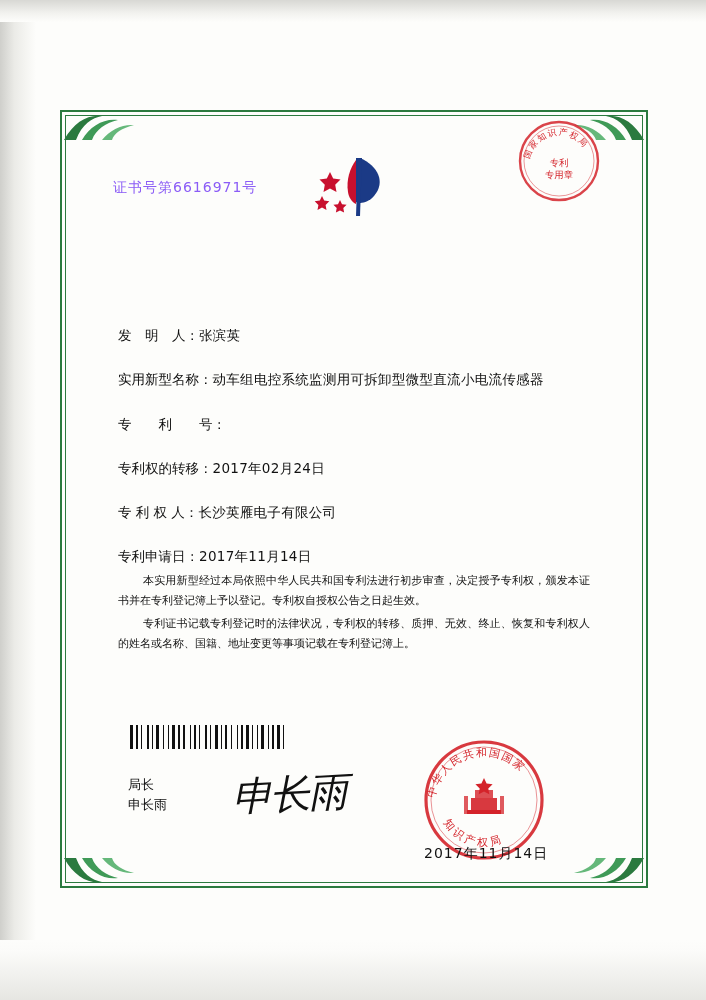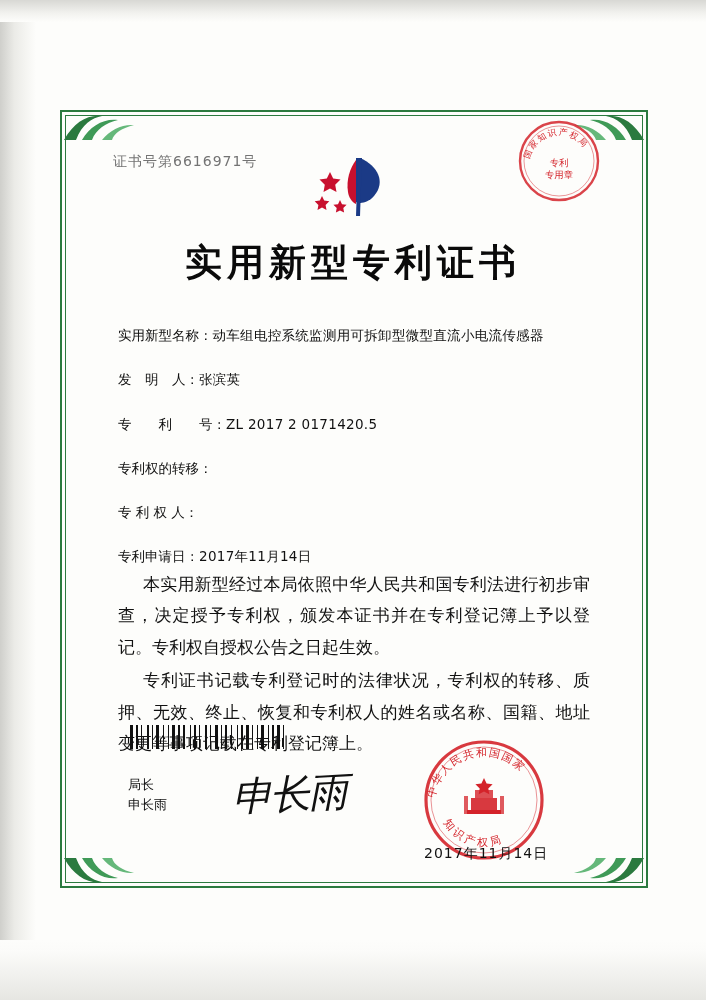--- a/index.html
+++ b/index.html
@@ -67,24 +67,24 @@
   }
   .corner svg { display:block; }
   .corner-tl { left: 62px; top: 112px; }
   .corner-tr { left: 572px; top: 112px; transform: scaleX(-1); }
   .corner-bl { left: 62px; top: 856px; transform: scaleY(-1); }
   .corner-br { left: 572px; top: 856px; transform: scale(-1,-1); }
 
   
   .cert-no {
     position: absolute;
-    left: 113px; top: 153px;
+    left: 113px; top: 179px;
     font-size: 14px;
     letter-spacing: 1px;
-    color: #737373;
+    color: #8b5cf6;
     font-family: "DejaVu Sans", sans-serif;
   }
 
   
   .logo {
     position: absolute;
     left: 300px; top: 152px;
     width: 110px; height: 70px;
   }
 
@@ -129,24 +129,24 @@
   .field-value {
     flex: 1 1 auto;
     letter-spacing: 0.3px;
   }
 
   
   .body-text {
     position: absolute;
     left: 118px; top: 570px;
     width: 472px;
-    font-size: 17px;
+    font-size: 11px;
     line-height: 1.85;
     color: #111;
-    font-family: Liberation Mono, monospace;
+    font-family: Liberation Sans, sans-serif;
     text-align: justify;
   }
   .body-text p {
     margin: 0 0 2px 0;
     text-indent: 25px;
   }
 
   
   .barcode {
     position: absolute;
@@ -267,40 +267,40 @@
       <circle cx="43" cy="43" r="35" fill="none" stroke="#d4232a" stroke-width="0.8" opacity="0.6"></circle>
       <path id="sealTopArc" d="M 13 47 A 30 30 0 0 1 73 47" fill="none"></path>
       <text font-size="8.6" fill="#d4232a" font-family="DejaVu Sans, sans-serif" letter-spacing="1.6">
         <textPath href="#sealTopArc" startOffset="6%">国家知识产权局</textPath>
       </text>
       <text x="43" y="48" font-size="9.4" fill="#d4232a" font-family="DejaVu Sans, sans-serif" text-anchor="middle">专利</text>
       <text x="43" y="60" font-size="9.4" fill="#d4232a" font-family="DejaVu Sans, sans-serif" text-anchor="middle">专用章</text>
     </svg>
   </div>
 
-  <div class="cert-title">实用新型专利证书</div>
 
   <div class="fields">
+    <div class="field-row">
+      <span class="field-label">发　明　人：</span>
+      <span class="field-value">张滨英</span>
+    </div>
     <div class="field-row">
       <span class="field-label">实用新型名称：</span>
       <span class="field-value">动车组电控系统监测用可拆卸型微型直流小电流传感器</span>
     </div>
     <div class="field-row">
-      <span class="field-label">发　明　人：</span>
-      <span class="field-value">张滨英</span>
-    </div>
-    <div class="field-row">
       <span class="field-label">专　　利　　号：</span>
-      <span class="field-value">ZL 2017 2 0171420.5</span>
     </div>
     <div class="field-row">
       <span class="field-label">专利权的转移：</span>
+      <span class="field-value">2017年02月24日</span>
     </div>
     <div class="field-row">
       <span class="field-label">专 利 权 人：</span>
+      <span class="field-value">长沙英雁电子有限公司</span>
     </div>
     <div class="field-row">
       <span class="field-label">专利申请日：</span>
       <span class="field-value">2017年11月14日</span>
     </div>
   </div>
 
   <div class="body-text">
     <p>本实用新型经过本局依照中华人民共和国专利法进行初步审查，决定授予专利权，颁发本证书并在专利登记簿上予以登记。专利权自授权公告之日起生效。</p>
     <p>专利证书记载专利登记时的法律状况，专利权的转移、质押、无效、终止、恢复和专利权人的姓名或名称、国籍、地址变更等事项记载在专利登记簿上。</p>

